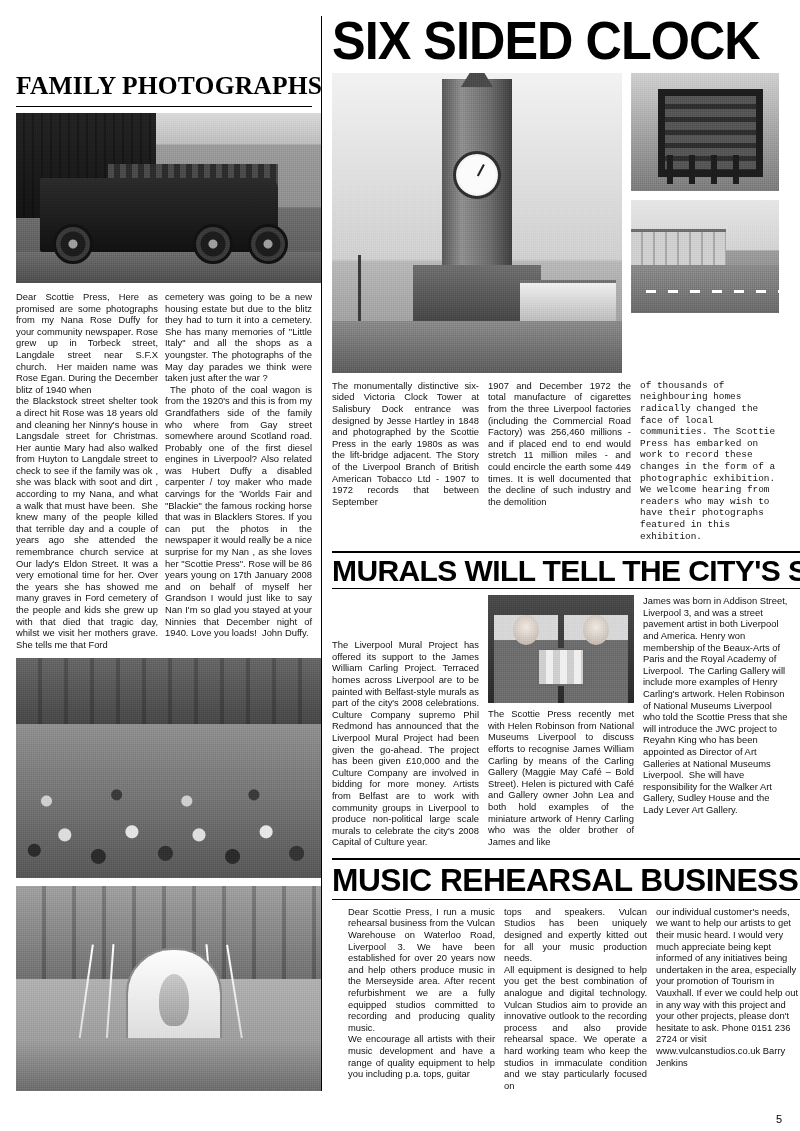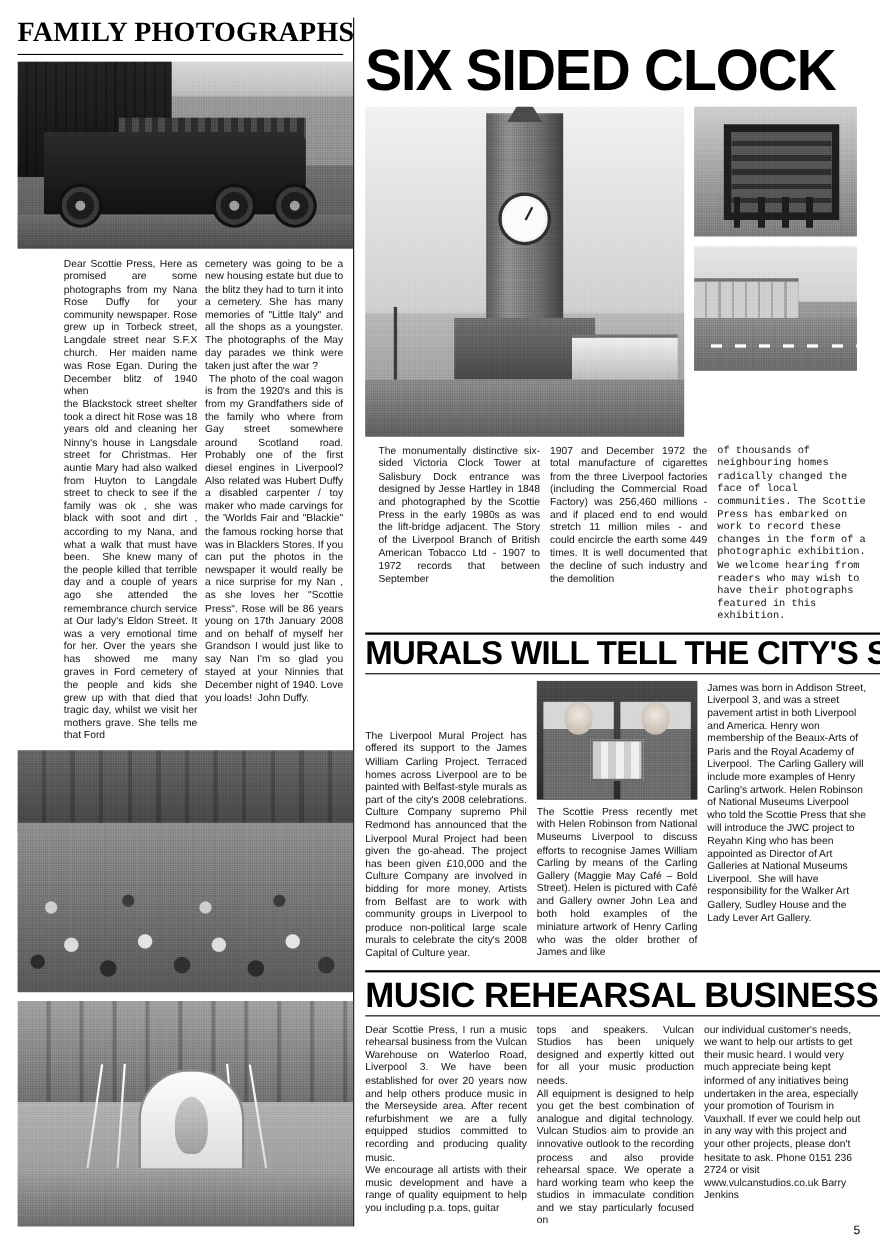--- a/index.html
+++ b/index.html
@@ -308,21 +308,21 @@
     position:absolute; left:50%; transform:translateX(-50%); bottom:16%;
     width:44px; height:34px; background:#efefef; border:2px solid #6a6a6a;
     background-image: repeating-linear-gradient(90deg,#cfcfcf 0 7px,#efefef 7px 14px);
   }
 
   .page-number {
     position:absolute; right:18px; bottom:6px;
     font-size: 11px;
   }
 
-  .two-col-mid { display:flex;margin-left:42px; }
+  .two-col-mid { display:flex; }
   .flow-col { box-sizing: border-box; }
 </style>
 </head>
 <body>
 
 <div class="page">
 
   <div class="top">
 
     <div class="left-col">
@@ -397,21 +397,21 @@
             <div class="photo photo-street">
               <div class="block"></div>
               <div class="kerb"></div>
               <div class="line"></div>
               <div class="grain"></div>
             </div>
           </div>
         </div>
 
         <div style="display:flex; gap:9px; margin-top:7px;">
-          <div class="flow-col" style="width:147px;margin-left:12px;">
+          <div class="flow-col" style="width:147px;">
             <div class="col-text">The monumentally distinctive six-sided Victoria Clock Tower at Salisbury Dock entrance was designed by Jesse Hartley in 1848 and photographed by the Scottie Press in the early 1980s as was the lift-bridge adjacent. The Story of the Liverpool Branch of British American Tobacco Ltd - 1907 to 1972 records that between September</div>
           </div>
           <div class="flow-col" style="width:143px;">
             <div class="col-text">1907 and December 1972 the total manufacture of cigarettes from the three Liverpool factories (including the Commercial Road Factory) was 256,460 millions - and if placed end to end would stretch 11 million miles - and could encircle the earth some 449 times. It is well documented that the decline of such industry and the demolition</div>
           </div>
           <div class="flow-col" style="width:146px;font-family:Liberation Mono, monospace;">
             <div class="col-text last">of thousands of neighbouring homes radically changed the face of local communities. The Scottie Press has embarked on work to record these changes in the form of a photographic exhibition. We welcome hearing from readers who may wish to have their photographs featured in this exhibition.</div>
           </div>
         </div>
       </div>
@@ -443,21 +443,21 @@
           </div>
         </div>
       </div>
 
       <div style="margin-top:10px;">
         <div class="rule-thick"></div>
         <h2 class="section-head wide" style="margin-top:4px;">MUSIC REHEARSAL BUSINESS</h2>
         <div class="rule-thin" style="margin-top:3px;"></div>
 
         <div style="display:flex; gap:9px; margin-top:6px;">
-          <div class="flow-col" style="width:147px;">
+          <div class="flow-col" style="width:147px;margin-left:16px;">
             <div class="col-text">Dear Scottie Press, I run a music rehearsal business from the Vulcan Warehouse on Waterloo Road, Liverpool 3. We have been established for over 20 years now and help others produce music in the Merseyside area. After recent refurbishment we are a fully equipped studios committed to recording and producing quality music.
 We encourage all artists with their music development and have a range of quality equipment to help you including p.a. tops, guitar</div>
           </div>
           <div class="flow-col" style="width:143px;">
             <div class="col-text">tops and speakers. Vulcan Studios has been uniquely designed and expertly kitted out for all your music production needs.
 All equipment is designed to help you get the best combination of analogue and digital technology. Vulcan Studios aim to provide an innovative outlook to the recording process and also provide rehearsal space. We operate a hard working team who keep the studios in immaculate condition and we stay particularly focused on</div>
           </div>
           <div class="flow-col" style="width:146px;">
             <div class="col-text last">our individual customer's needs, we want to help our artists to get their music heard. I would very much appreciate being kept informed of any initiatives being undertaken in the area, especially your promotion of Tourism in Vauxhall. If ever we could help out in any way with this project and your other projects, please don't hesitate to ask. Phone 0151 236 2724 or visit www.vulcanstudios.co.uk Barry Jenkins</div>
           </div>

